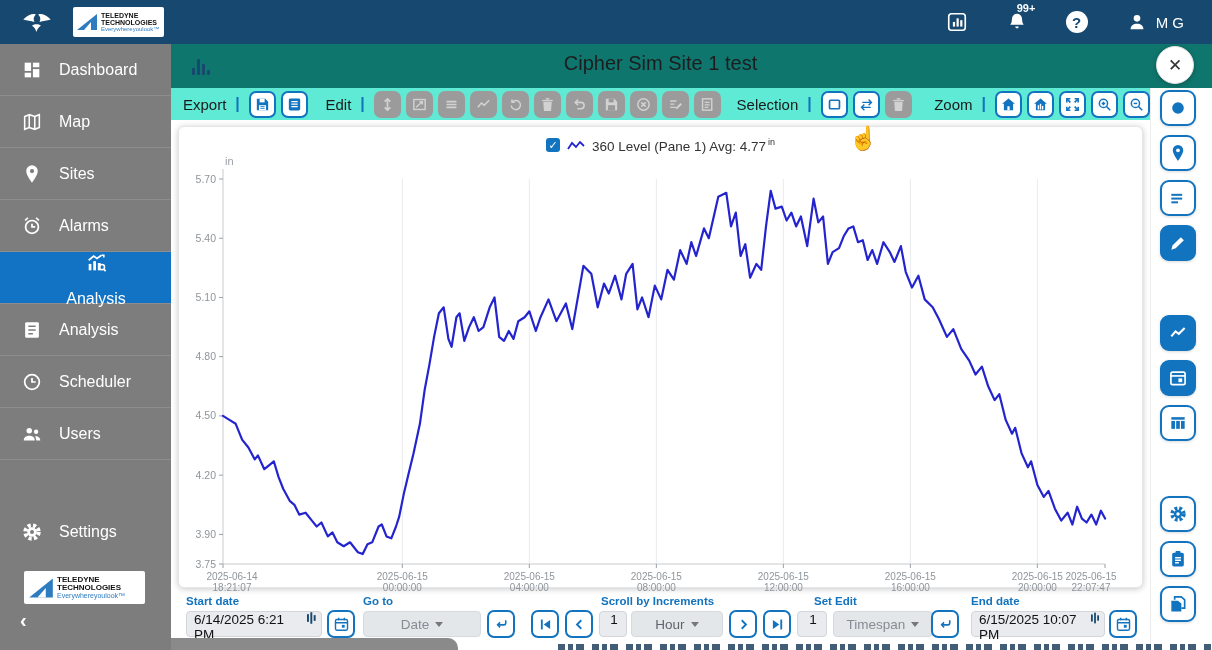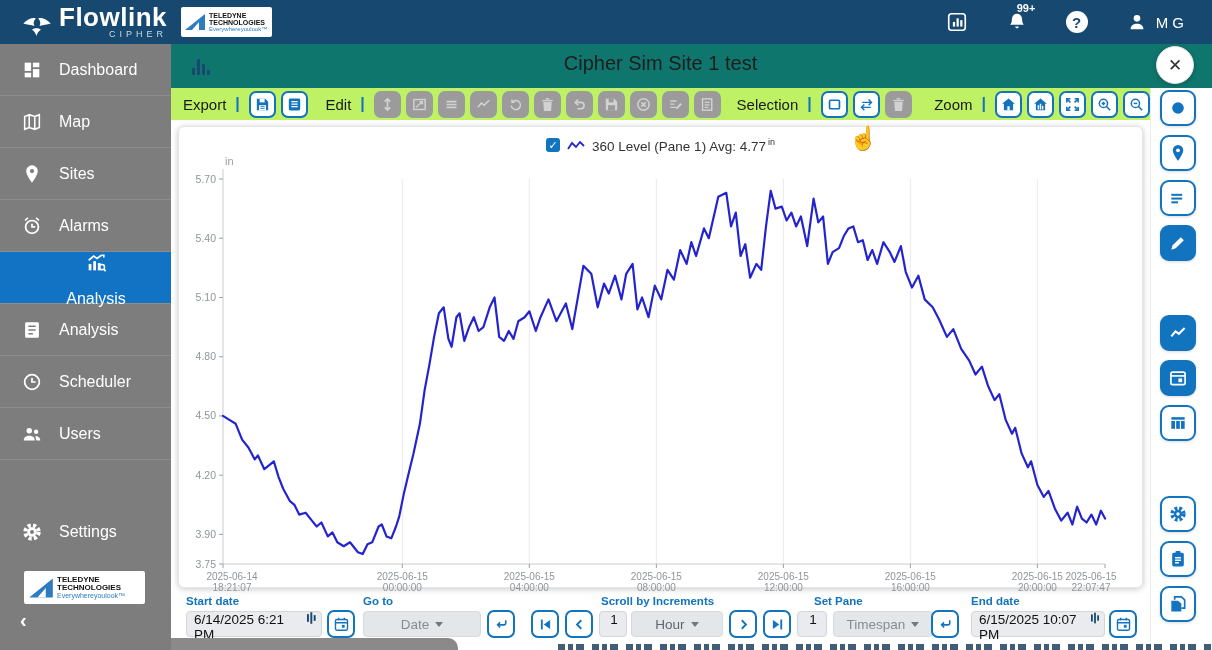--- a/index.html
+++ b/index.html
@@ -37,21 +37,21 @@
   .collapse{position:absolute;left:20px;bottom:18px;color:#fff;font-size:20px;font-weight:bold;cursor:pointer;}
   
   .titlerow{position:absolute;left:171px;top:44px;width:1072px;height:44px;background:#0f766e;z-index:4;}
   .pane-icon{position:absolute;left:21px;top:13px;display:flex;align-items:flex-end;gap:2px;height:18px;}
   .pane-icon i{display:block;width:3px;background:#17486f;border-radius:1px;}
   .page-title{position:absolute;left:0;top:8px;width:979px;text-align:center;font-size:20px;color:#1d1d1f;}
   .close-btn{position:absolute;left:985px;top:2px;width:36px;height:36px;border-radius:50%;background:#fff;
              border:1px solid #e1e1e1;box-shadow:0 1px 5px rgba(0,0,0,.25);display:flex;align-items:center;
              justify-content:center;font-size:17px;color:#333;cursor:pointer;z-index:7;}
   
-  .toolbar{position:absolute;left:171px;top:88px;width:979px;height:32px;background:#bef264;z-index:4;
+  .toolbar{position:absolute;left:171px;top:88px;width:979px;height:32px;background:#5eead4;z-index:4;
            display:flex;align-items:center;gap:5px;padding-left:12px;box-sizing:border-box;}
   .tlabel{font-size:15px;color:#1a1a1a;margin-right:2px;}
   .tsep{color:#1273bf;font-weight:bold;margin:0 4px 0 2px;}
   .tspace{width:16px;}
   .btn{width:27px;height:27px;border-radius:7px;display:flex;align-items:center;justify-content:center;
        box-sizing:border-box;flex:0 0 27px;}
   .btn-blue{background:#fff;border:2px solid #1273bf;color:#1273bf;cursor:pointer;}
   .btn-gray{background:#9b9b9b;border:2px solid #9b9b9b;color:#d2d2d2;}
   .btn svg{width:17px;height:17px;}
   
@@ -94,24 +94,20 @@
 </head>
 <body>
 
 <div class="topbar">
   <div class="brandwrap">
     <svg class="brand-icon" viewBox="0 0 24 20">
       <path d="M1 8c4-4 8-5 10-4-2 2-2 4-1 6-3-1-6-1-9-2z" fill="#fff"></path>
       <path d="M23 8c-4-4-8-5-10-4 2 2 2 4 1 6 3-1 6-1 9-2z" fill="#fff"></path>
       <path d="M8 13c2 1 3 3 3.5 5 .6-2 1.6-4 3.6-5-2-1.5-5-1.5-7.1 0z" fill="#fff"></path>
     </svg>
-    <div>
-      <div class="brand-text">Flowlink</div>
-      <div class="brand-sub">CIPHER</div>
-    </div>
   </div>
   <div class="tele-box">
     <svg width="22" height="20" viewBox="0 0 22 20">
       <polygon points="1,18 21,18 21,2" fill="#2d7cc0"></polygon>
       <polygon points="8,18 15,18 15,10" fill="#fff"></polygon>
     </svg>
     <div class="tele-txt">
       <div class="tele-l1">TELEDYNE</div>
       <div class="tele-l1">TECHNOLOGIES</div>
       <div class="tele-tag">Everywhereyoulook™</div>
@@ -508,21 +504,21 @@
       <path d="M9.5 6l6 6-6 6"></path>
     </svg>
   </span>
   <span class="cbtn" style="left:763px;top:16px">
     <svg viewBox="0 0 24 24">
       <polygon points="5.5,5.5 5.5,18.5 14.5,12" fill="currentColor"></polygon>
         <rect x="16" y="5" width="2.6" height="14" fill="currentColor"></rect>
     </svg>
   </span>
 
-  <span class="clabel" style="left:814px;top:1px">Set Pane</span>
+  <span class="clabel" style="left:814px;top:1px">Set Edit</span>
   <span class="cinput" style="left:797px;top:17px;width:30px;justify-content:center">
     <span>1</span>
   </span>
   <span class="cdrop" style="left:833px;top:17px;width:100px">
     <span>Timespan</span>
       <span class="caret"></span>
   </span>
   <span class="cbtn" style="left:931px;top:16px">
     <svg viewBox="0 0 24 24" fill="none" stroke="currentColor" stroke-width="2.2">
       <path d="M18 6v4a2.5 2.5 0 0 1-2.5 2.5H7"></path>

